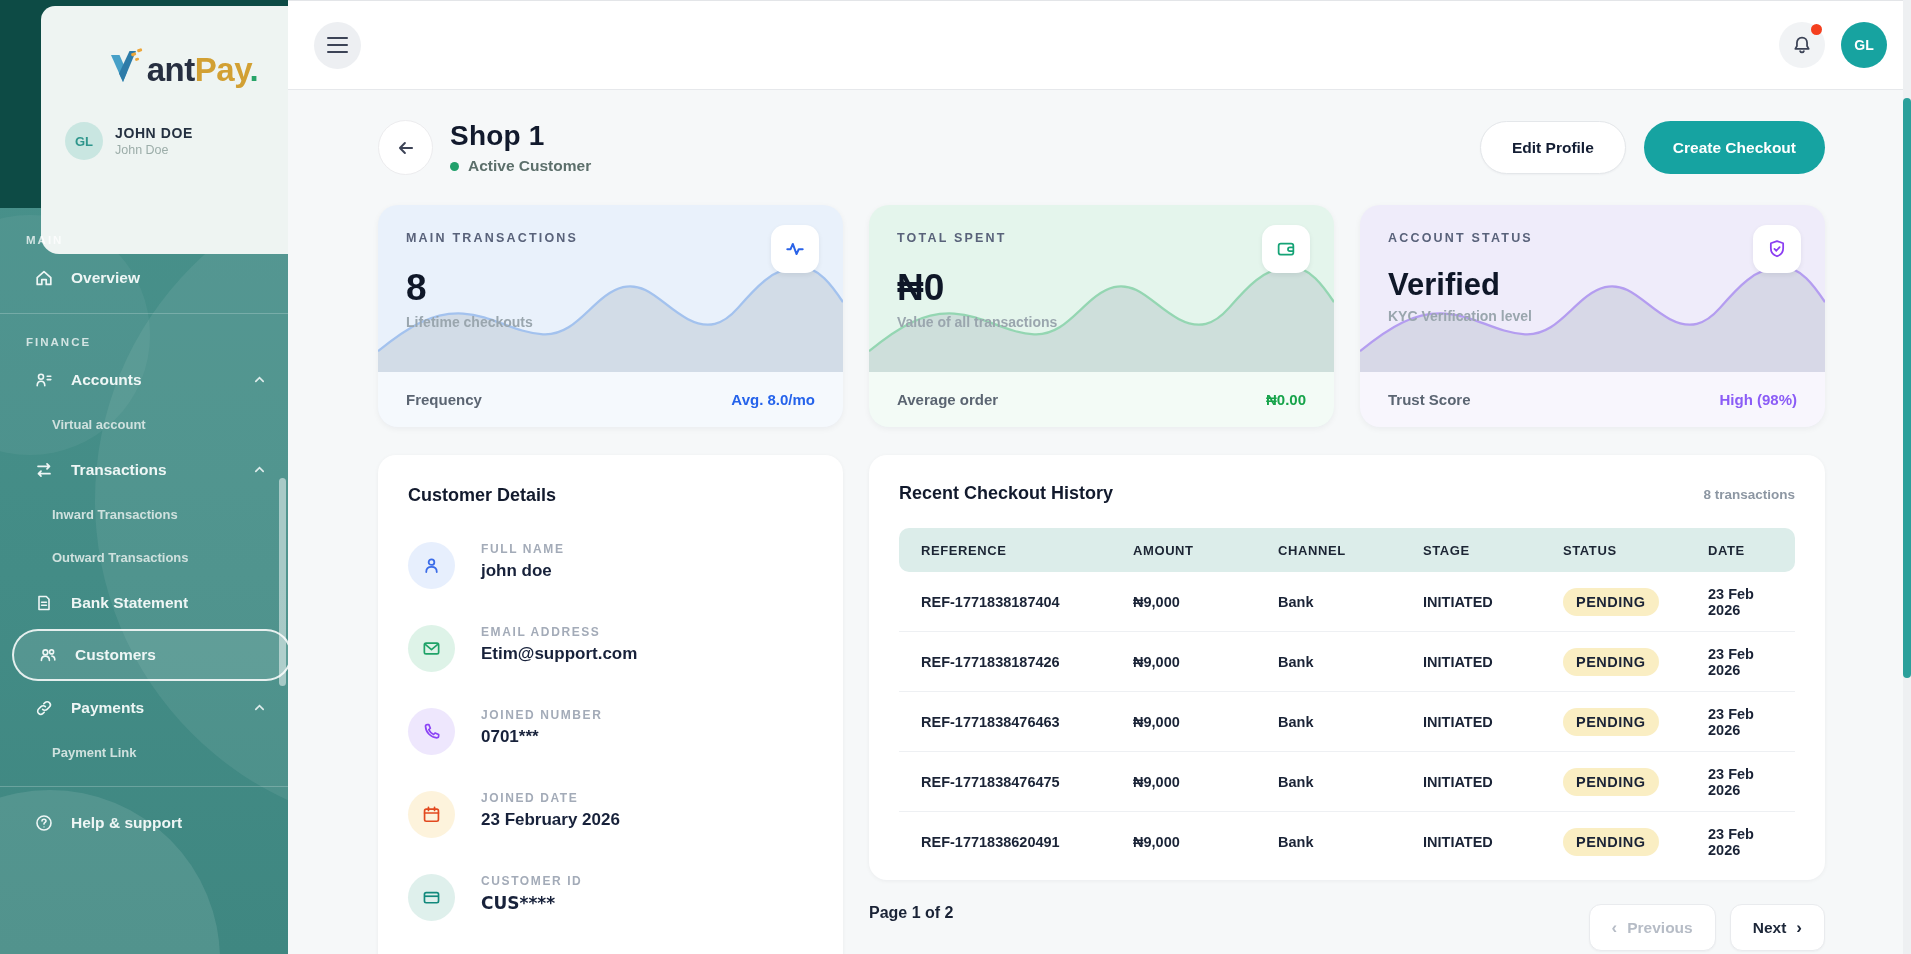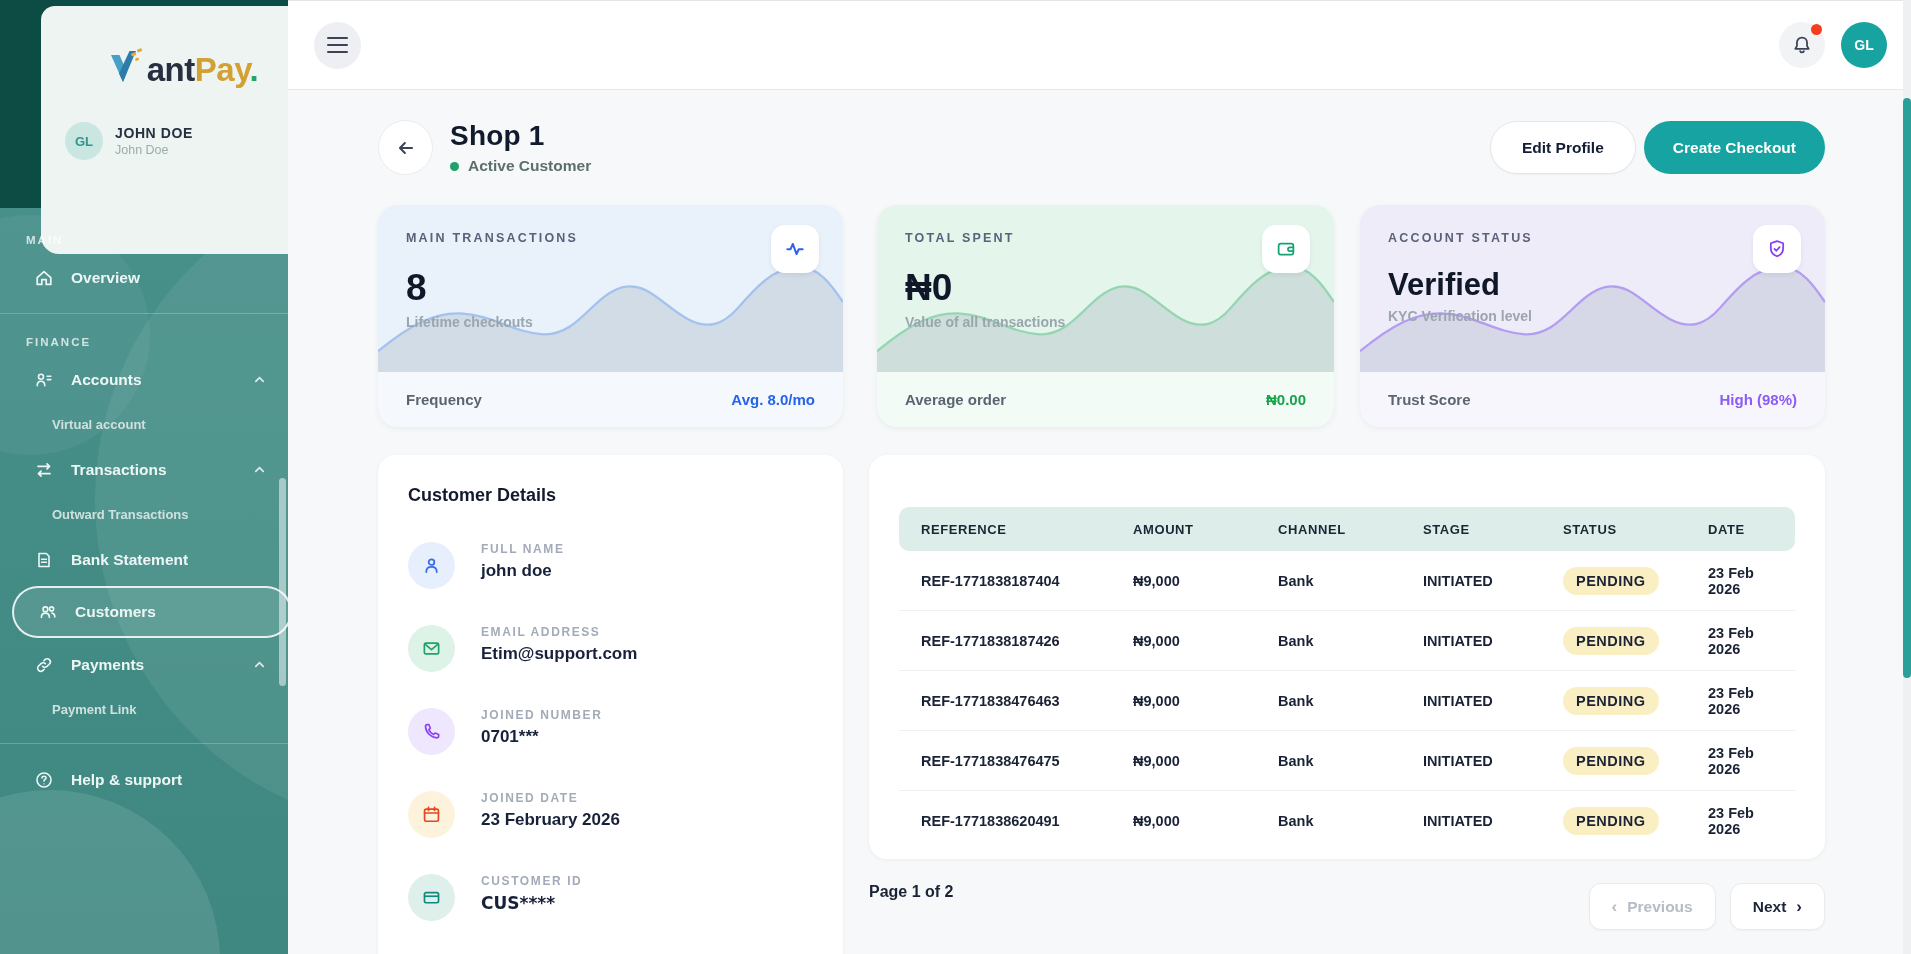--- a/index.html
+++ b/index.html
@@ -66,33 +66,33 @@
   .content { padding:30px 86px 0 90px; }
   .page-head { display:flex; align-items:center; }
   .back-btn { width:55px; height:55px; border-radius:50%; background:#fff; border:1px solid #ececee;
     display:flex; align-items:center; justify-content:center; color:#3c4356; cursor:pointer; }
   .back-btn svg { width:22px; height:22px; }
   .ph-titles { margin-left:17px; }
   .page-title { font-size:28px; font-weight:800; color:#121a2d; letter-spacing:.2px; }
   .status-row { display:flex; align-items:center; gap:9px; margin-top:5px; }
   .status-dot { width:9px; height:9px; border-radius:50%; background:#21a06b; }
   .status-text { font-size:15.5px; font-weight:600; color:#5c6f6b; }
-  .ph-actions { margin-left:auto; display:flex; gap:8px; }
+  .ph-actions { margin-left:auto; display:flex; gap:18px; }
   .btn-outline { height:53px; padding:0 31px; border-radius:27px; background:#fff; border:1px solid #e4e7ea;
     font-size:15.5px; font-weight:800; color:#131d33; cursor:pointer; box-shadow:0 1px 2px rgba(16,24,40,.04);
     font-family:inherit; }
   .btn-primary { height:53px; padding:0 29px; border-radius:27px; background:#16a3a1; border:none;
     font-size:15.5px; font-weight:800; color:#fff; cursor:pointer; font-family:inherit; }
 
   
   .stat-row { display:grid; grid-template-columns:repeat(3,1fr); gap:26px; margin-top:30px; }
   .stat-card { position:relative; height:222px; border-radius:20px; overflow:hidden; padding:26px 28px;
     box-shadow:0 2px 6px rgba(15,23,42,.05); }
   .stat-card.t-blue { background:#e9f1fb; }
-  .stat-card.t-green { background:#e4f5ec;margin-left:8px; }
+  .stat-card.t-green { background:#e4f5ec; }
   .stat-card.t-purple { background:#efecfa; }
   .stat-label { font-size:12.5px; font-weight:800; letter-spacing:2.2px; color:#59627a; position:relative; z-index:2; }
   .stat-icon-box { position:absolute; top:20px; right:24px; width:48px; height:48px; border-radius:14px;
     background:#fff; box-shadow:0 2px 5px rgba(15,23,42,.07); display:flex; align-items:center;
     justify-content:center; z-index:2; }
   .stat-icon-box svg { width:22px; height:22px; }
   .t-blue .stat-icon-box  { color:#2a63e8; }
   .t-green .stat-icon-box { color:#15a376; }
   .t-purple .stat-icon-box{ color:#8b3df2; }
   .stat-value { font-size:37px; font-weight:800; color:#0f1728; margin-top:22px; position:relative; z-index:2; }
@@ -221,20 +221,23 @@
         <svg viewBox="0 0 20 20" fill="none" stroke="currentColor" stroke-width="1.7" stroke-linecap="round" stroke-linejoin="round">
           <path d="M4 6.3 H15.5 M13 3.8 L15.5 6.3 L13 8.8"></path>
           <path d="M16 13.7 H4.5 M7 11.2 L4.5 13.7 L7 16.2"></path>
         </svg>
         <span>Transactions</span>
         <svg class="chev" viewBox="0 0 14 14" fill="none" stroke="currentColor" stroke-width="1.8" stroke-linecap="round">
             <path d="M3 9 L7 5 L11 9"></path>
           </svg>
       </a>
       <a class="nav-sub">
+          <span>Inward Transactions</span>
+        </a>
+      <a class="nav-sub">
           <span>Outward Transactions</span>
         </a>
 
       <a class="nav-item">
         <svg viewBox="0 0 20 20" fill="none" stroke="currentColor" stroke-width="1.6" stroke-linecap="round" stroke-linejoin="round">
           <path d="M5 3.5 H12.3 L15 6.2 V16.5 H5 Z"></path>
             <path d="M7.6 9.2 H12.4 M7.6 12.2 H12.4"></path>
         </svg>
         <span>Bank Statement</span>
       </a>
@@ -446,20 +449,24 @@
             </div>
             <div>
               <div class="f-label">CUSTOMER ID</div>
               <div class="f-value mono">CUS****</div>
             </div>
           </div>
         </section>
 
         <div>
           <section class="card history-card">
+            <div class="hist-head">
+              <div class="card-title">Recent Checkout History</div>
+              <div class="hist-count">8 transactions</div>
+            </div>
 
             <div class="tbl-head">
               <span>REFERENCE</span>
               <span>AMOUNT</span>
               <span>CHANNEL</span>
               <span>STAGE</span>
               <span>STATUS</span>
               <span>DATE</span>
             </div>
 

